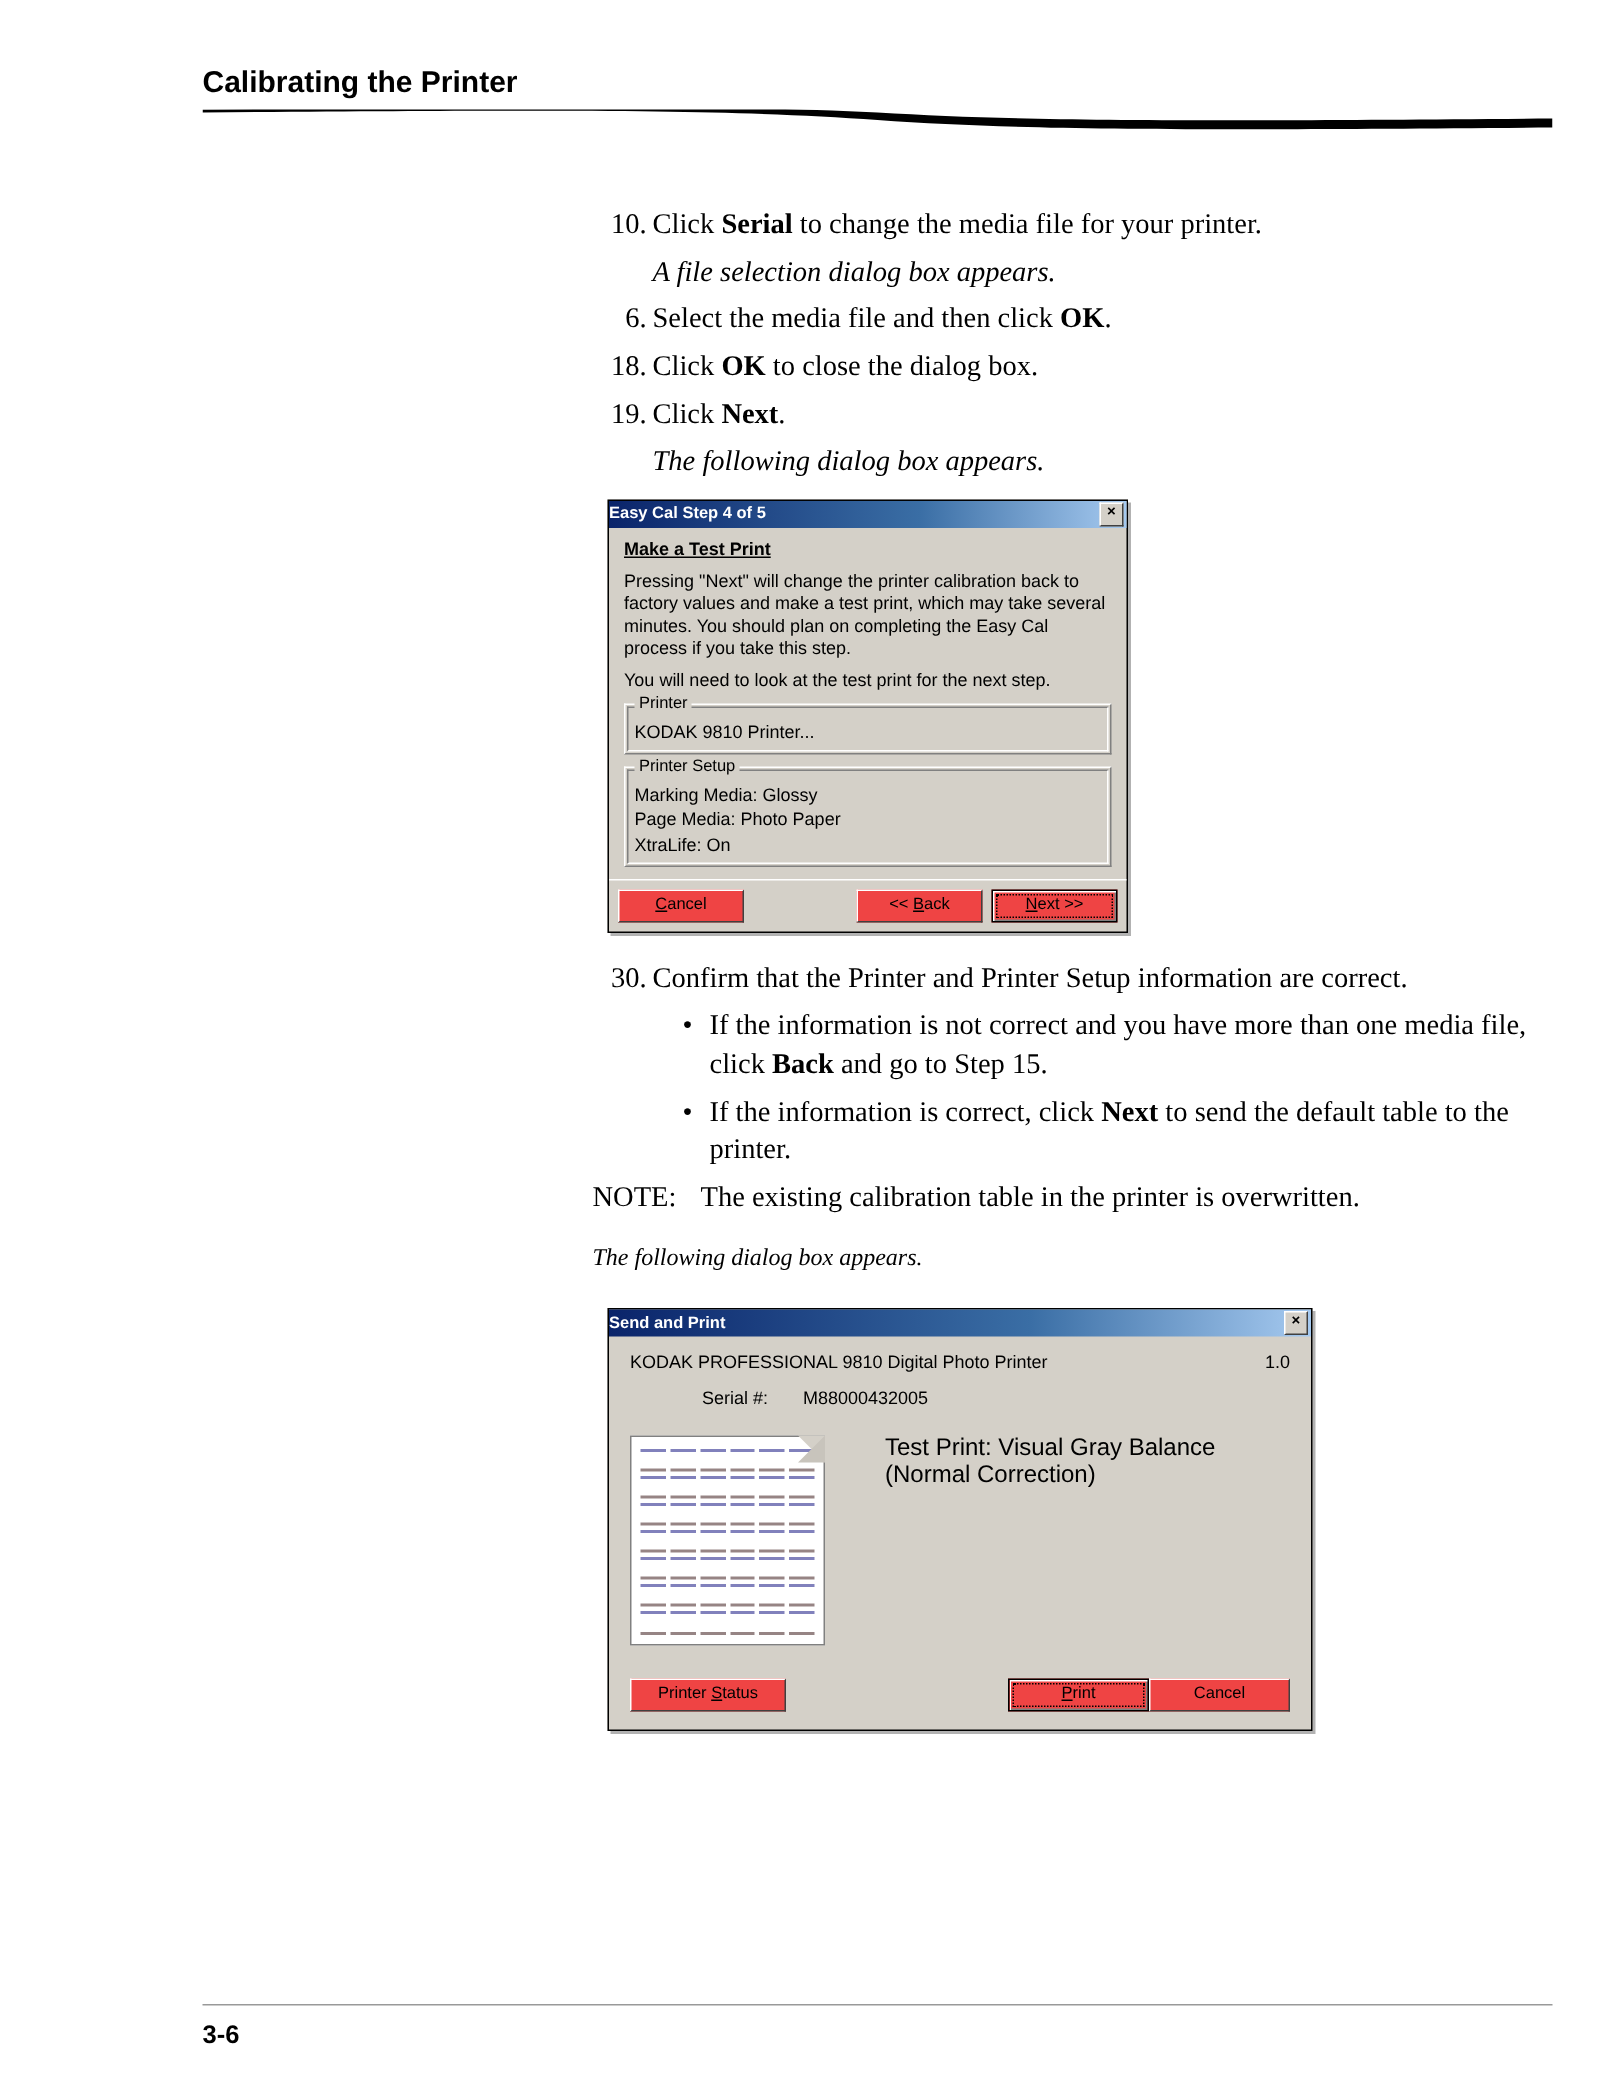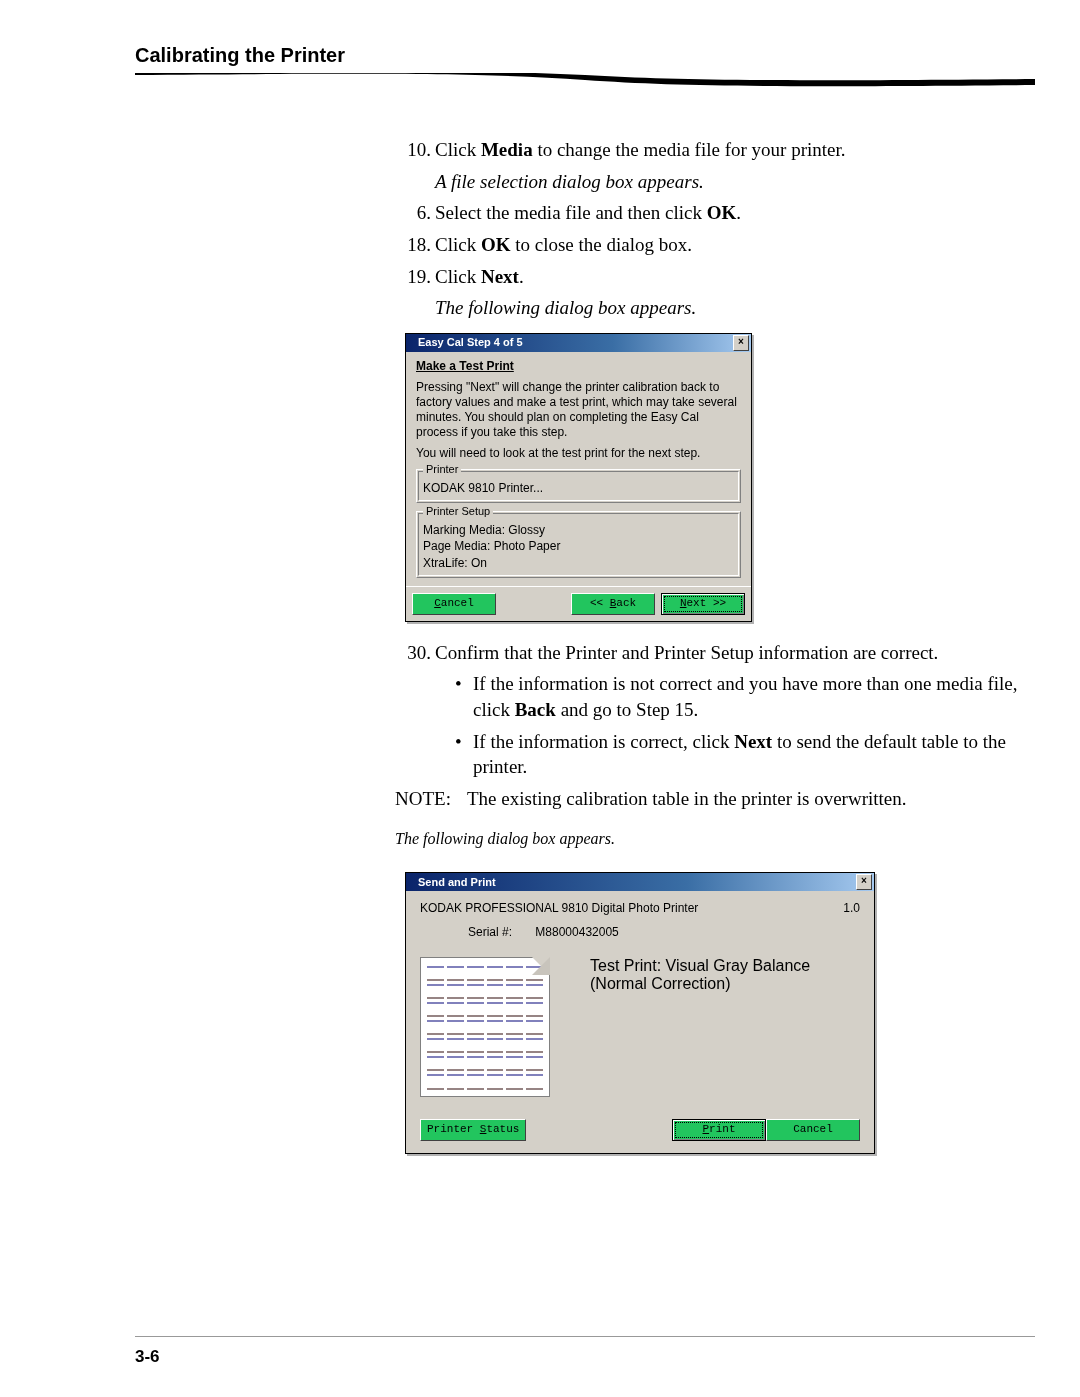--- a/index.html
+++ b/index.html
@@ -83,21 +83,21 @@
   }
   .titlebar {
     display:flex;
     align-items:center;
     justify-content:space-between;
     height:18px;
     background: linear-gradient(90deg,#0a246a 0%,#3a6ea5 60%,#a6caf0 100%);
     color:#fff;
     font-weight:700;
     font-size:11px;
-    padding:0 2px 0 12px;
+    padding:0 2px 0 0;
   }
   .closebox {
     width:14px; height:14px;
     background:#d4d0c8;
     border:1px solid #fff;
     border-right-color:#404040; border-bottom-color:#404040;
     color:#000;
     font-size:10px; line-height:12px; text-align:center;
     font-family: Arial, sans-serif;
   }
@@ -120,24 +120,24 @@
   }
   .group-legend {
     position:absolute; top:-8px; left:6px;
     background:#d4d0c8; padding:0 3px;
     font-size:11px;
   }
   .btnrow { display:flex; justify-content:flex-end; gap:6px; padding:6px; border-top:1px solid #fff; }
   .btnrow.left-cancel { justify-content: space-between; }
   .winbtn {
     min-width:70px; height:20px;
-    background:#22c55e;
+    background:#ef4444;
     border:1px solid #fff;
     border-right-color:#404040; border-bottom-color:#404040;
-    font-family: Liberation Mono, monospace;
+    font-family: Liberation Sans, sans-serif;
     font-size:11px;
     text-align:center; line-height:18px;
     padding:0 6px;
   }
   .winbtn.default { outline:1px dotted #000; outline-offset:-4px; border:1px solid #000; box-shadow: inset 1px 1px 0 #fff, inset -1px -1px 0 #808080; }
   .u { text-decoration: underline; }
 
   
   .dlg2 {
     width: 468px;
@@ -200,21 +200,21 @@
     <svg width="900" height="14" viewBox="0 0 900 14" preserveAspectRatio="none">
       <path d="M0,2 C250,0 350,0 450,7 C550,14 650,14 900,12 L900,6 C650,8 550,8 450,2 C350,-3 250,-2 0,0 Z" fill="#000"></path>
     </svg>
   </div>
 
   <div class="body-col">
     <ol class="steps">
       <li>
         <span class="num">10.</span>
         <span class="txt">
-          <span>Click </span><b>Media</b><span> to change the media file for your printer.</span>
+          <span>Click </span><b>Serial</b><span> to change the media file for your printer.</span>
         </span>
       </li>
     </ol>
     <div class="italic-note">A file selection dialog box appears.</div>
 
     <ol class="steps">
       <li>
         <span class="num">6.</span>
         <span class="txt">
           <span>Select the media file and then click </span><b>OK</b><span>.</span>

